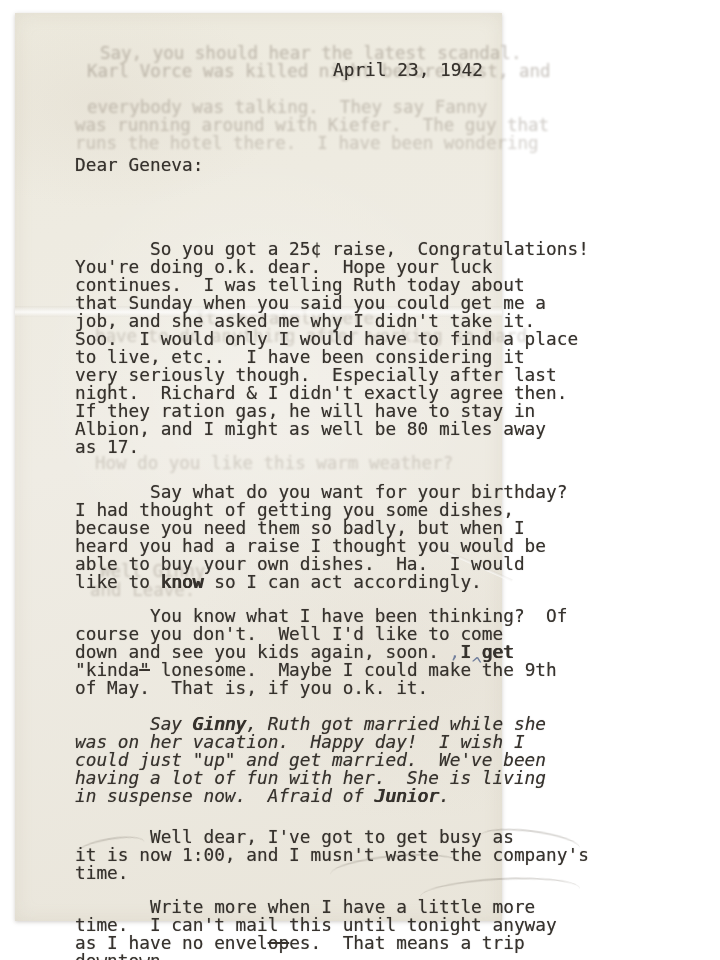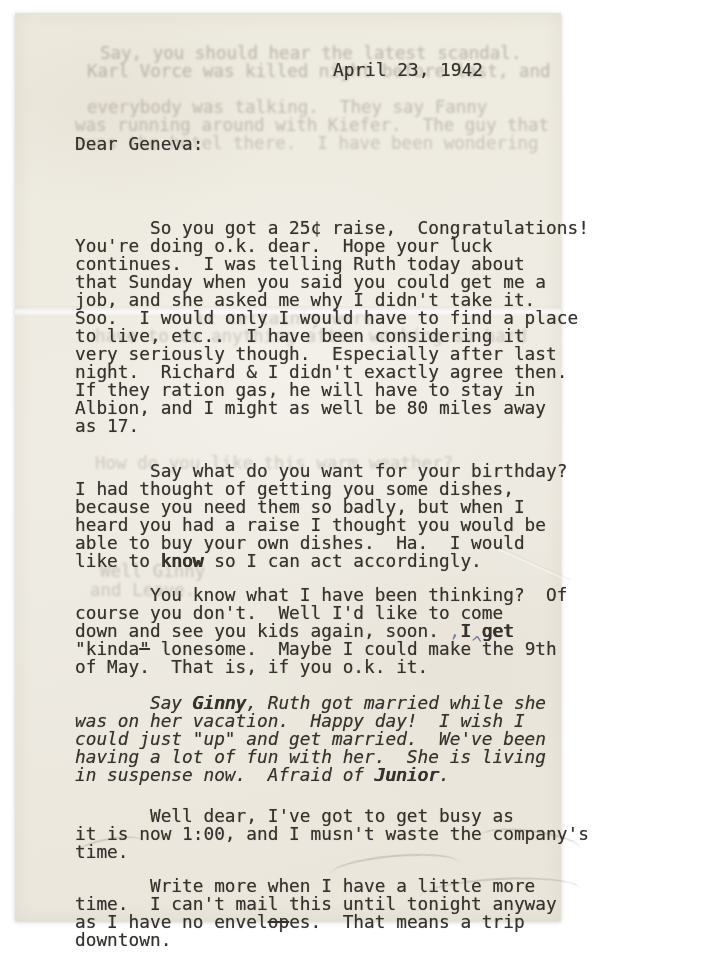--- a/index.html
+++ b/index.html
@@ -6,42 +6,42 @@
   body{
     width:720px;height:960px;
     background:#ffffff;
     position:relative;
     overflow:hidden;
     font-family:"DejaVu Sans Mono","Liberation Mono",monospace;
   }
   .paper{
     position:absolute;
     left:15px;top:13px;
-    width:546px;height:908px;
+    width:487px;height:908px;
     background:
       radial-gradient(ellipse 260px 150px at 18% 10%, rgba(213,203,188,0.22), transparent 70%),
       radial-gradient(ellipse 340px 220px at 82% 72%, rgba(216,206,191,0.18), transparent 70%),
       radial-gradient(ellipse 300px 300px at 50% 40%, rgba(255,255,255,0.25), transparent 75%),
       linear-gradient(165deg,#edeade 0%,#efece4 45%,#e9e5da 100%);
     box-shadow:
       0 1px 4px rgba(120,115,105,0.35),
       inset 0 0 18px rgba(170,158,138,0.18);
   }
   .ink-layer{
     position:absolute;left:0;top:0;right:0;bottom:0;
     padding:12px 0 0 60px;
     color:#36322d;
     font-size:17.8px;
     line-height:18px;
     text-shadow:0 0 0.8px rgba(54,50,45,0.55);
     white-space:pre;
     z-index:3;
   }
   .date-line{padding-left:258px;}
-  .salutation{margin-top:20px;}
+  .salutation{margin-top:41px;}
   .body-block{margin-top:30px;}
   .paragraph{margin:0 0 0 0;}
   .paragraph.m27{margin-bottom:27px;}
   .paragraph.m16{margin-bottom:16px;}
   .paragraph.m18{margin-bottom:18px;}
   .paragraph.m23{margin-bottom:23px;font-style:italic;}
   .paragraph.m25{margin-bottom:25px;}
   .line{white-space:pre;}
   .bd{text-shadow:0.7px 0 currentColor,-0.4px 0 currentColor,0 0 0.8px rgba(54,50,45,0.55);}
   .ov{text-decoration:line-through;text-decoration-thickness:1.5px;}

